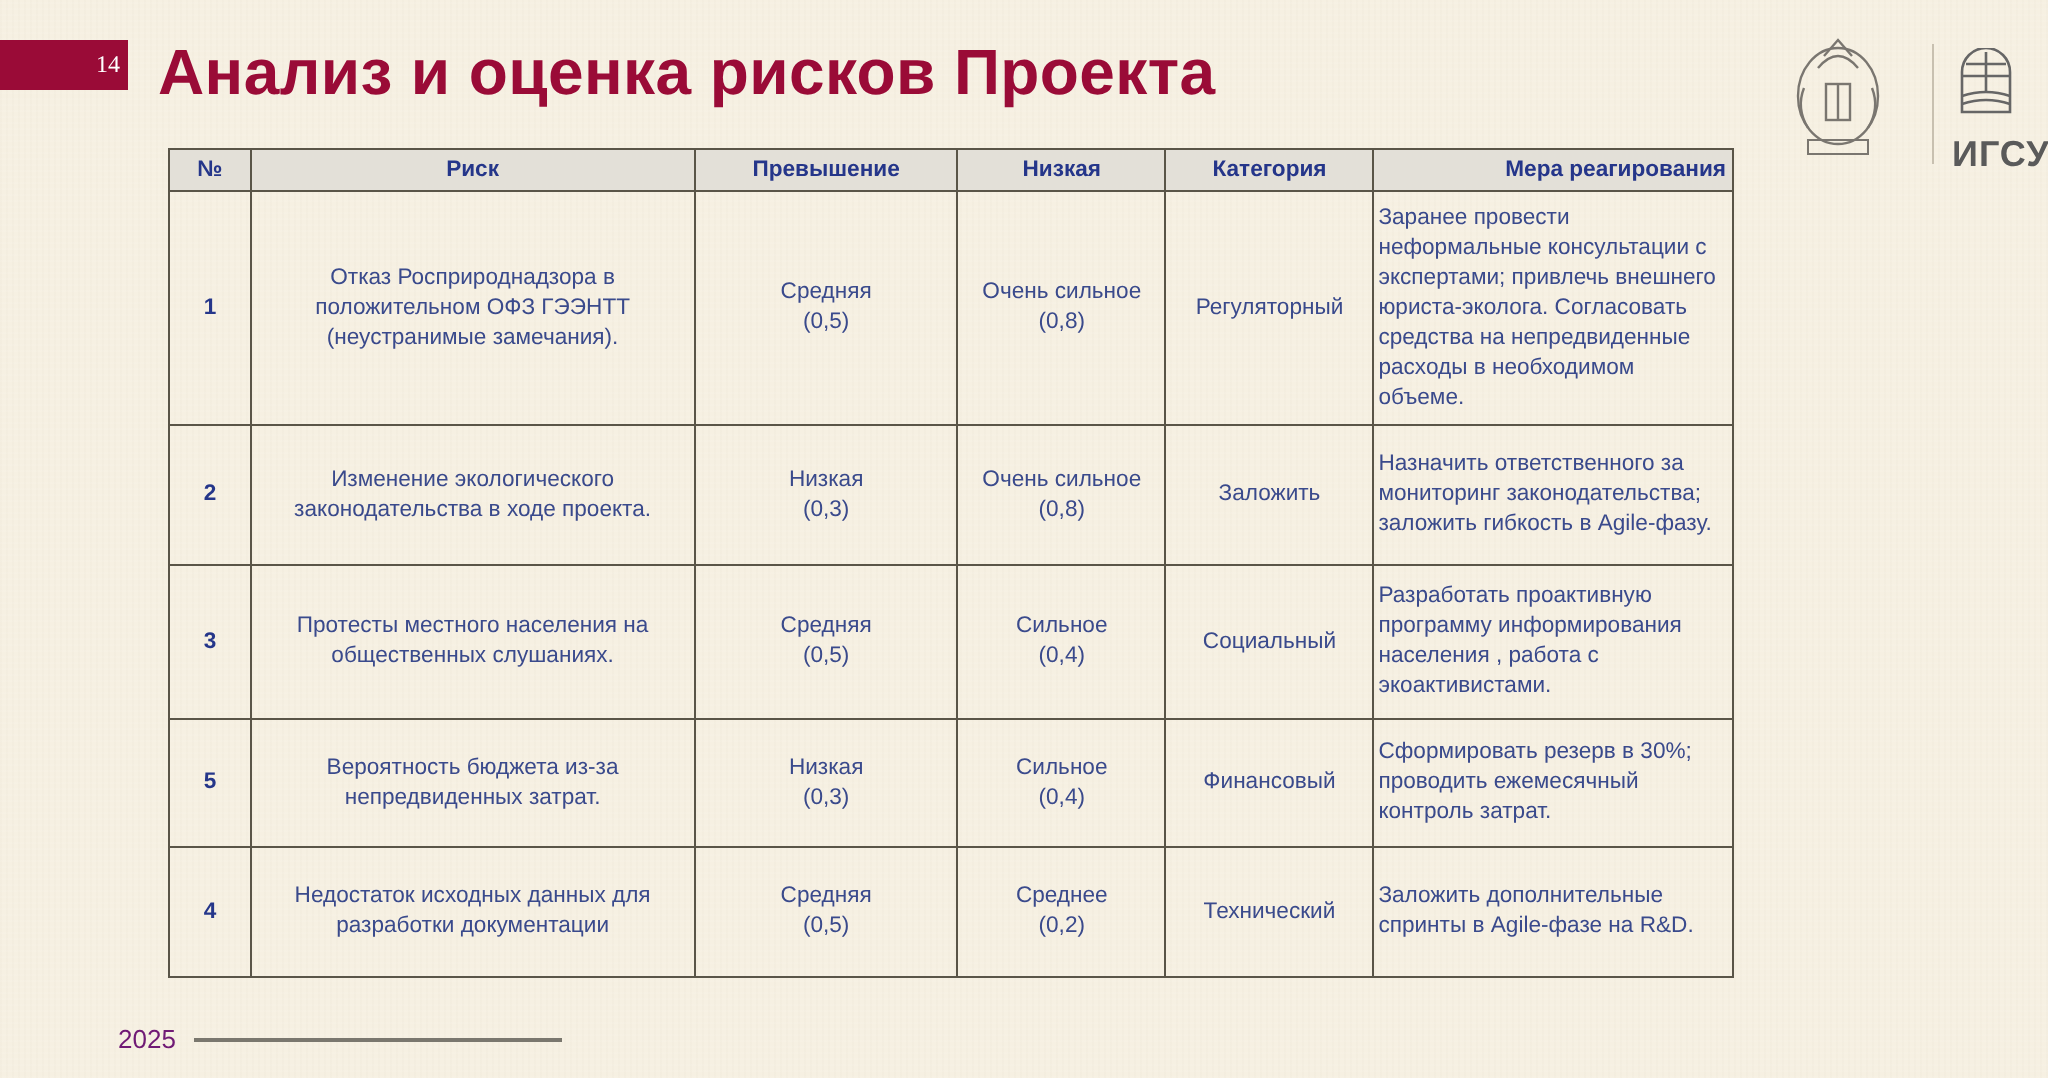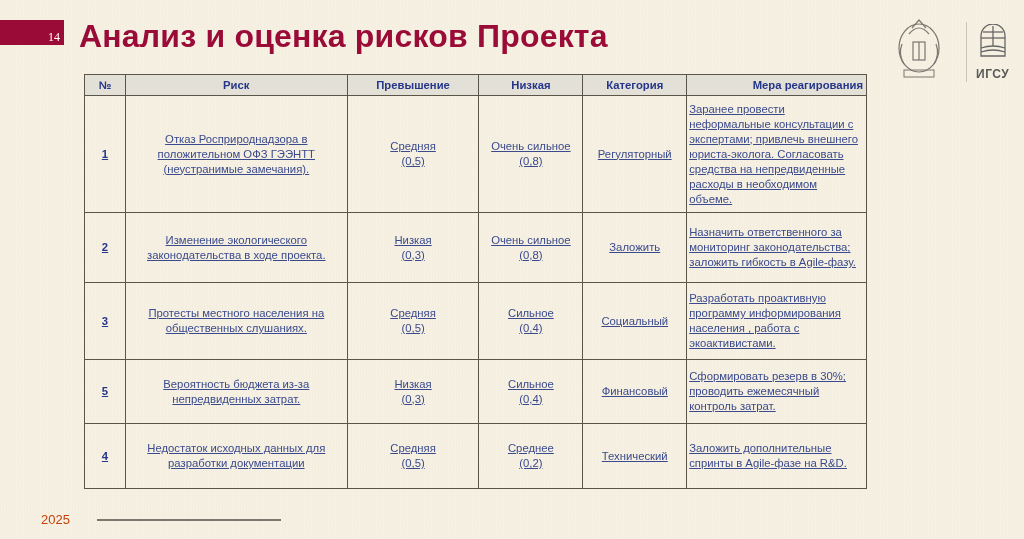--- a/index.html
+++ b/index.html
@@ -8,53 +8,53 @@
       background: #f6f0e2;
       background-image:
         repeating-linear-gradient(0deg, rgba(255,255,255,0.06) 0px, rgba(255,255,255,0.06) 1px, transparent 1px, transparent 3px),
         repeating-linear-gradient(90deg, rgba(200,190,170,0.05) 0px, rgba(200,190,170,0.05) 1px, transparent 1px, transparent 3px);
       font-family: "Liberation Sans", sans-serif;
     }
     .slide-num-bar {
       position: absolute; left: 0; top: 20px; width: 64px; height: 25px;
       background: #9a0b37; color: #fff;
       font-family: "Liberation Serif", serif; font-size: 12px;
-      display: flex; align-items: flex-end; justify-content: flex-end; padding-right: 4px; box-sizing: border-box;
+      display: flex; align-items: center; justify-content: flex-end; padding-right: 4px; box-sizing: border-box;
     }
     .title {
       position: absolute; left: 79px; top: 18px;
       font-size: 32px; font-weight: bold; color: #9a0b37; letter-spacing: 0.2px;
     }
     .logos {
       position: absolute; left: 890px; top: 10px; width: 130px; height: 80px;
     }
     .emblem { position: absolute; left: 4px; top: 4px; width: 50px; height: 70px; }
     .logo-divider { position: absolute; left: 76px; top: 12px; width: 1px; height: 60px; background: #c8c0b0; }
     .igsu-icon { position: absolute; left: 88px; top: 14px; width: 30px; height: 34px; }
-    .igsu-text { position: absolute; left: 86px; top: 57px; font-size: 12px; font-weight: bold; color: #5a5a5a; letter-spacing: 0.5px; }
+    .igsu-text { position: absolute; left: 86px; top: 57px; font-size: 18px; font-weight: bold; color: #5a5a5a; letter-spacing: 0.5px; }
 
     table.risk {
       position: absolute; left: 84px; top: 74px;
       border-collapse: collapse; width: 783px;
       font-size: 11.3px; color: #3a4a8c;
     }
     table.risk th, table.risk td {
       border: 1px solid #5a5548;
       padding: 0 3px;
       vertical-align: middle;
     }
     table.risk th {
       background: #e3e0d8; color: #25368a; font-weight: bold; height: 20px; text-align: center;
     }
     table.risk th.left { text-align: right; margin-top: 44px; }
-    table.risk td { text-align: center; line-height: 15px; text-decoration: underline; }
+    table.risk td { text-align: center; line-height: 15px; }
     table.risk td.num { font-weight: bold; color: #25368a; }
     table.risk td.measure { text-align: left; padding-left: 2px; }
     .footer-year {
-      position: absolute; left: 41px; top: 512px; font-size: 13px; color: #c2410c;
+      position: absolute; left: 59px; top: 512px; font-size: 13px; color: #701a75;
     }
     .footer-line {
       position: absolute; left: 97px; top: 519px; width: 184px; height: 2px; background: #7a776e;
     }
   </style>
 </head>
 <body>
 
 <div class="slide-num-bar">
   <span>14</span>

